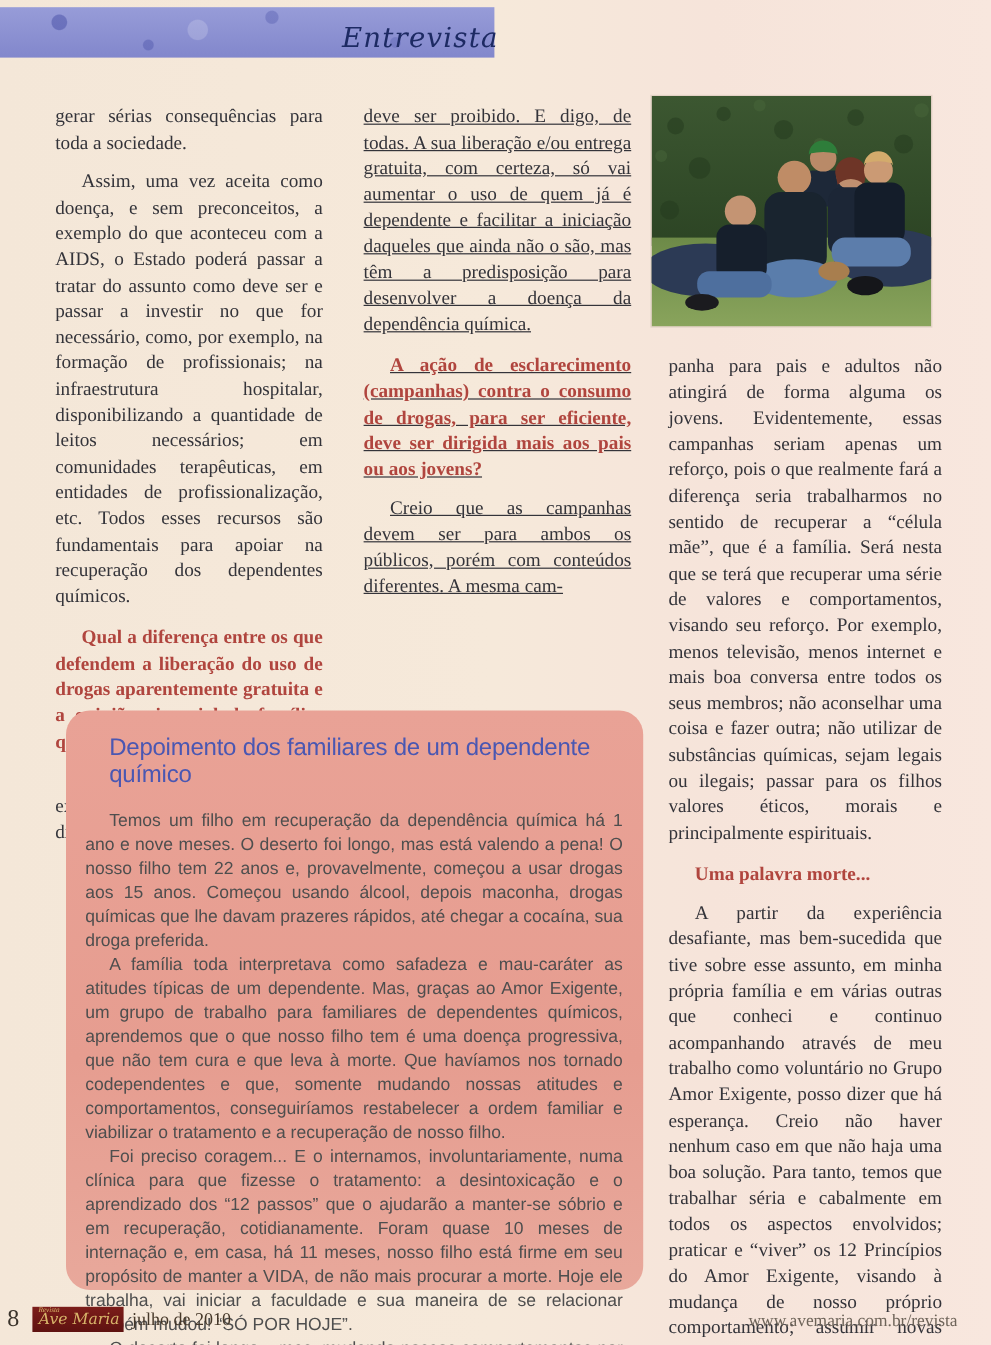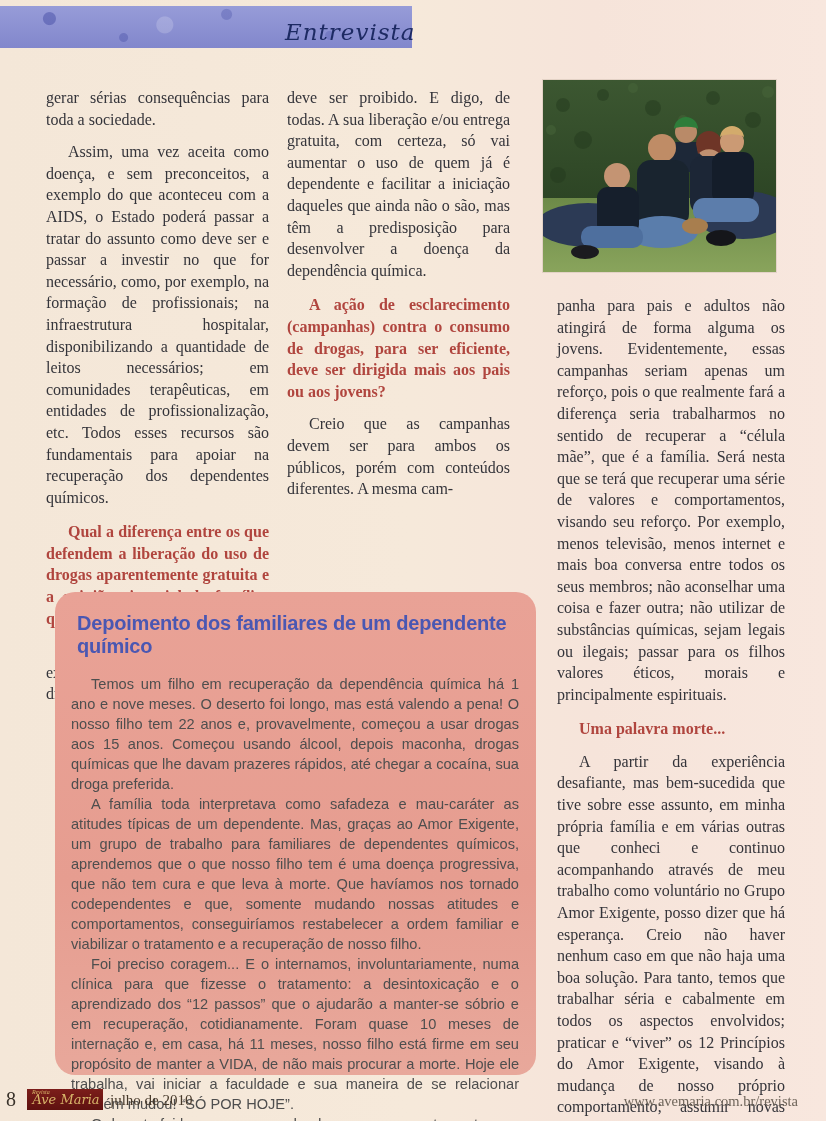--- a/index.html
+++ b/index.html
@@ -23,33 +23,33 @@
     position:absolute;left:285px;top:13px;
     font-family:"DejaVu Serif", serif;font-style:italic;
     font-size:23px;color:#1d2a63;letter-spacing:1px;
   }
   
   .col{position:absolute;font-size:16px;line-height:21.6px;color:#34343a;text-align:justify;}
   .col p{margin:11px;}
   .col p.ind{text-indent:22px;}
   .col p.q{font-weight:bold;color:#b0453e;margin-top:13px;margin-bottom:2px;text-indent:22px;}
   .col1{left:35px;top:76px;width:245px;}
-  .col2{left:276px;top:76px;width:245px;}
+  .col2{left:292px;top:76px;width:245px;text-decoration:underline;}
   .col3{left:546px;top:284px;width:250px;}
   
   .photo{position:absolute;left:543px;top:80px;width:233px;height:192px;box-shadow:0 0 0 1px rgba(120,100,80,.15);}
   
   .tbox{
     position:absolute;left:55px;top:592px;width:481px;height:483px;
     background:linear-gradient(180deg,#e9a296 0%,#e69d90 60%,#e8a89b 100%);
     border-radius:20px;box-sizing:border-box;padding:16px 17px 0 16px;
   }
   .tbox-title{
-    font-family:"Liberation Sans", sans-serif;font-weight:bold;
-    font-size:20px;color:#4a57b2;margin:4px 0 16px 6px;letter-spacing:-.2px;
+    font-family:"Liberation Sans", sans-serif;font-weight:normal;
+    font-size:20px;color:#4a57b2;margin:4px 0 16px 20px;letter-spacing:-.2px;
   }
   .tbox p{
     font-family:"Liberation Sans", sans-serif;font-size:14.6px;line-height:20px;
     color:#4e4e4e;text-align:justify;margin:0;text-indent:20px;
   }
   
   .footer{position:absolute;left:0;top:1086px;width:826px;height:30px;}
   .pgnum{position:absolute;left:6px;top:2px;font-size:20px;color:#3a332b;}
   .logo{
     position:absolute;left:27px;top:3px;width:76px;height:21px;

